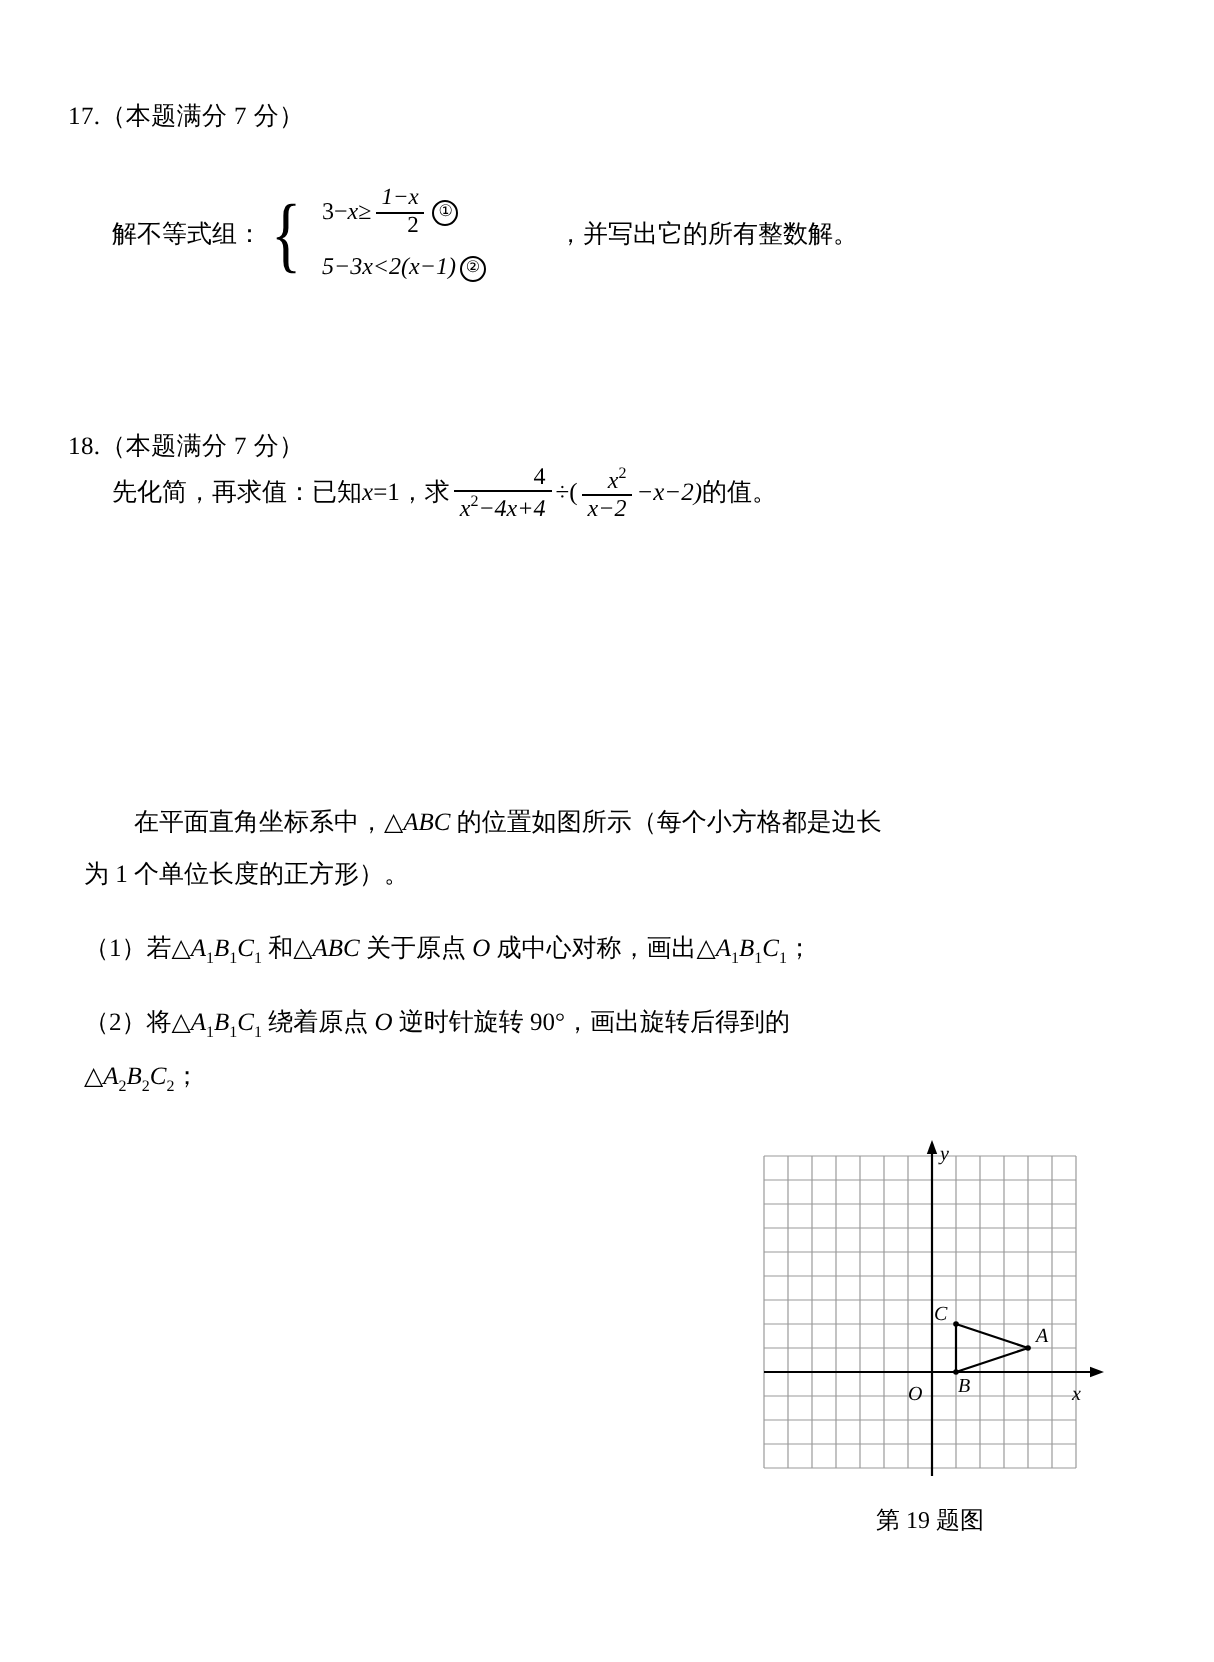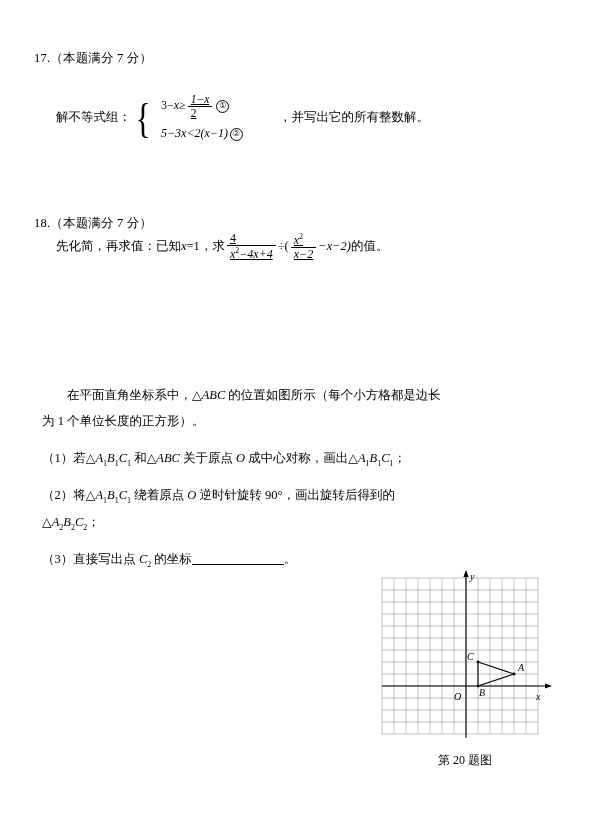--- a/index.html
+++ b/index.html
@@ -40,27 +40,26 @@
     text-indent: 25px;
   }
   .inline {
     display: inline-block;
     vertical-align: middle;
   }
   
   .frac {
     display: inline-block;
     vertical-align: middle;
-    text-align: left;
+    text-align: right;
     font-size: 11.5px;
     line-height: 1.15;
     margin: 0 2px;
     position: relative;
     top: -0.5px;
-    text-decoration: underline;
   }
   .frac .num {
     display: block;
     padding: 0 3px;
     border-bottom: 1px solid #000;
   }
   .frac .den {
     display: block;
     padding: 0 3px;
   }
@@ -166,32 +165,29 @@
   <div class="q-block" style="top:215px;">
     <div class="q-head">
       <span>18.</span><span>（本题满分 7 分）</span>
     </div>
     <div class="q-body" style="">
       <span class="inline">先化简，再求值：已知 </span><span class="inline ital">x</span><span class="inline">=1</span><span class="inline">，求 </span><span class="frac" style="font-size:12px;"><span class="num">4</span><span class="den"><span class="ital">x</span><span class="sup">2</span><span class="ital">−4x+4</span></span></span><span class="inline">÷(</span><span class="frac" style="font-size:12px;"><span class="num"><span class="ital">x</span><span class="sup">2</span></span><span class="den ital">x−2</span></span><span class="inline ital">−x−2)</span><span class="inline"> 的值。</span>
     </div>
   </div>
 
   <div class="q-block" style="top:382px;">
-    <div class="q-body" style="padding-left:42px; padding-right:30px; line-height:2.1;">
+    <div class="q-body" style="padding-left:42px; padding-right:30px; margin-top:16px; line-height:2.1;">
       <div class="indent">
         <span>在平面直角坐标系中，△</span><span class="ital">ABC</span><span> 的位置如图所示（每个小方格都是边长为 1 个单位长度的正方形）。</span>
       </div>
       <div style="margin-top:10px;">
         <span>（1）若△</span><span class="ital">A</span><span class="sub">1</span><span class="ital">B</span><span class="sub">1</span><span class="ital">C</span><span class="sub">1</span><span> 和△</span><span class="ital">ABC</span><span> 关于原点 </span><span class="ital">O</span><span> 成中心对称，画出△</span><span class="ital">A</span><span class="sub">1</span><span class="ital">B</span><span class="sub">1</span><span class="ital">C</span><span class="sub">1</span><span>；</span>
       </div>
       <div style="margin-top:10px;">
         <span>（2）将△</span><span class="ital">A</span><span class="sub">1</span><span class="ital">B</span><span class="sub">1</span><span class="ital">C</span><span class="sub">1</span><span> 绕着原点 </span><span class="ital">O</span><span> 逆时针旋转 90°，画出旋转后得到的△</span><span class="ital">A</span><span class="sub">2</span><span class="ital">B</span><span class="sub">2</span><span class="ital">C</span><span class="sub">2</span><span>；</span>
-      </div>
-      <div style="margin-top:10px;">
-        <span>（3）直接写出点 </span><span class="ital">C</span><span class="sub">2</span><span> 的坐标</span><span class="blank-line"></span><span>。</span>
       </div>
     </div>
   </div>
 
   <div class="figure-wrap">
     <div class="grid-box">
       <svg class="grid-svg" width="176" height="176" viewBox="0 0 176 176" xmlns="http://www.w3.org/2000/svg">
 
         <g stroke="#9a9a9a" stroke-width="0.6">
           <line x1="4" y1="10" x2="4" y2="166"></line>
@@ -242,16 +238,16 @@
         </g>
 
         <text x="140" y="103" font-family="Liberation Serif, serif" font-size="10" font-style="italic">A</text>
         <text x="101" y="128" font-family="Liberation Serif, serif" font-size="10" font-style="italic">B</text>
         <text x="89" y="92" font-family="Liberation Serif, serif" font-size="10" font-style="italic">C</text>
         <text x="158" y="132" font-family="Liberation Serif, serif" font-size="10" font-style="italic">x</text>
         <text x="92" y="12" font-family="Liberation Serif, serif" font-size="10" font-style="italic">y</text>
         <text x="76" y="132" font-family="Liberation Serif, serif" font-size="10" font-style="italic">O</text>
       </svg>
     </div>
-    <div class="fig-caption">第 20 题图</div>
+    <div class="fig-caption">第 19 题图</div>
   </div>
 
 </div>
 
 </body></html>

